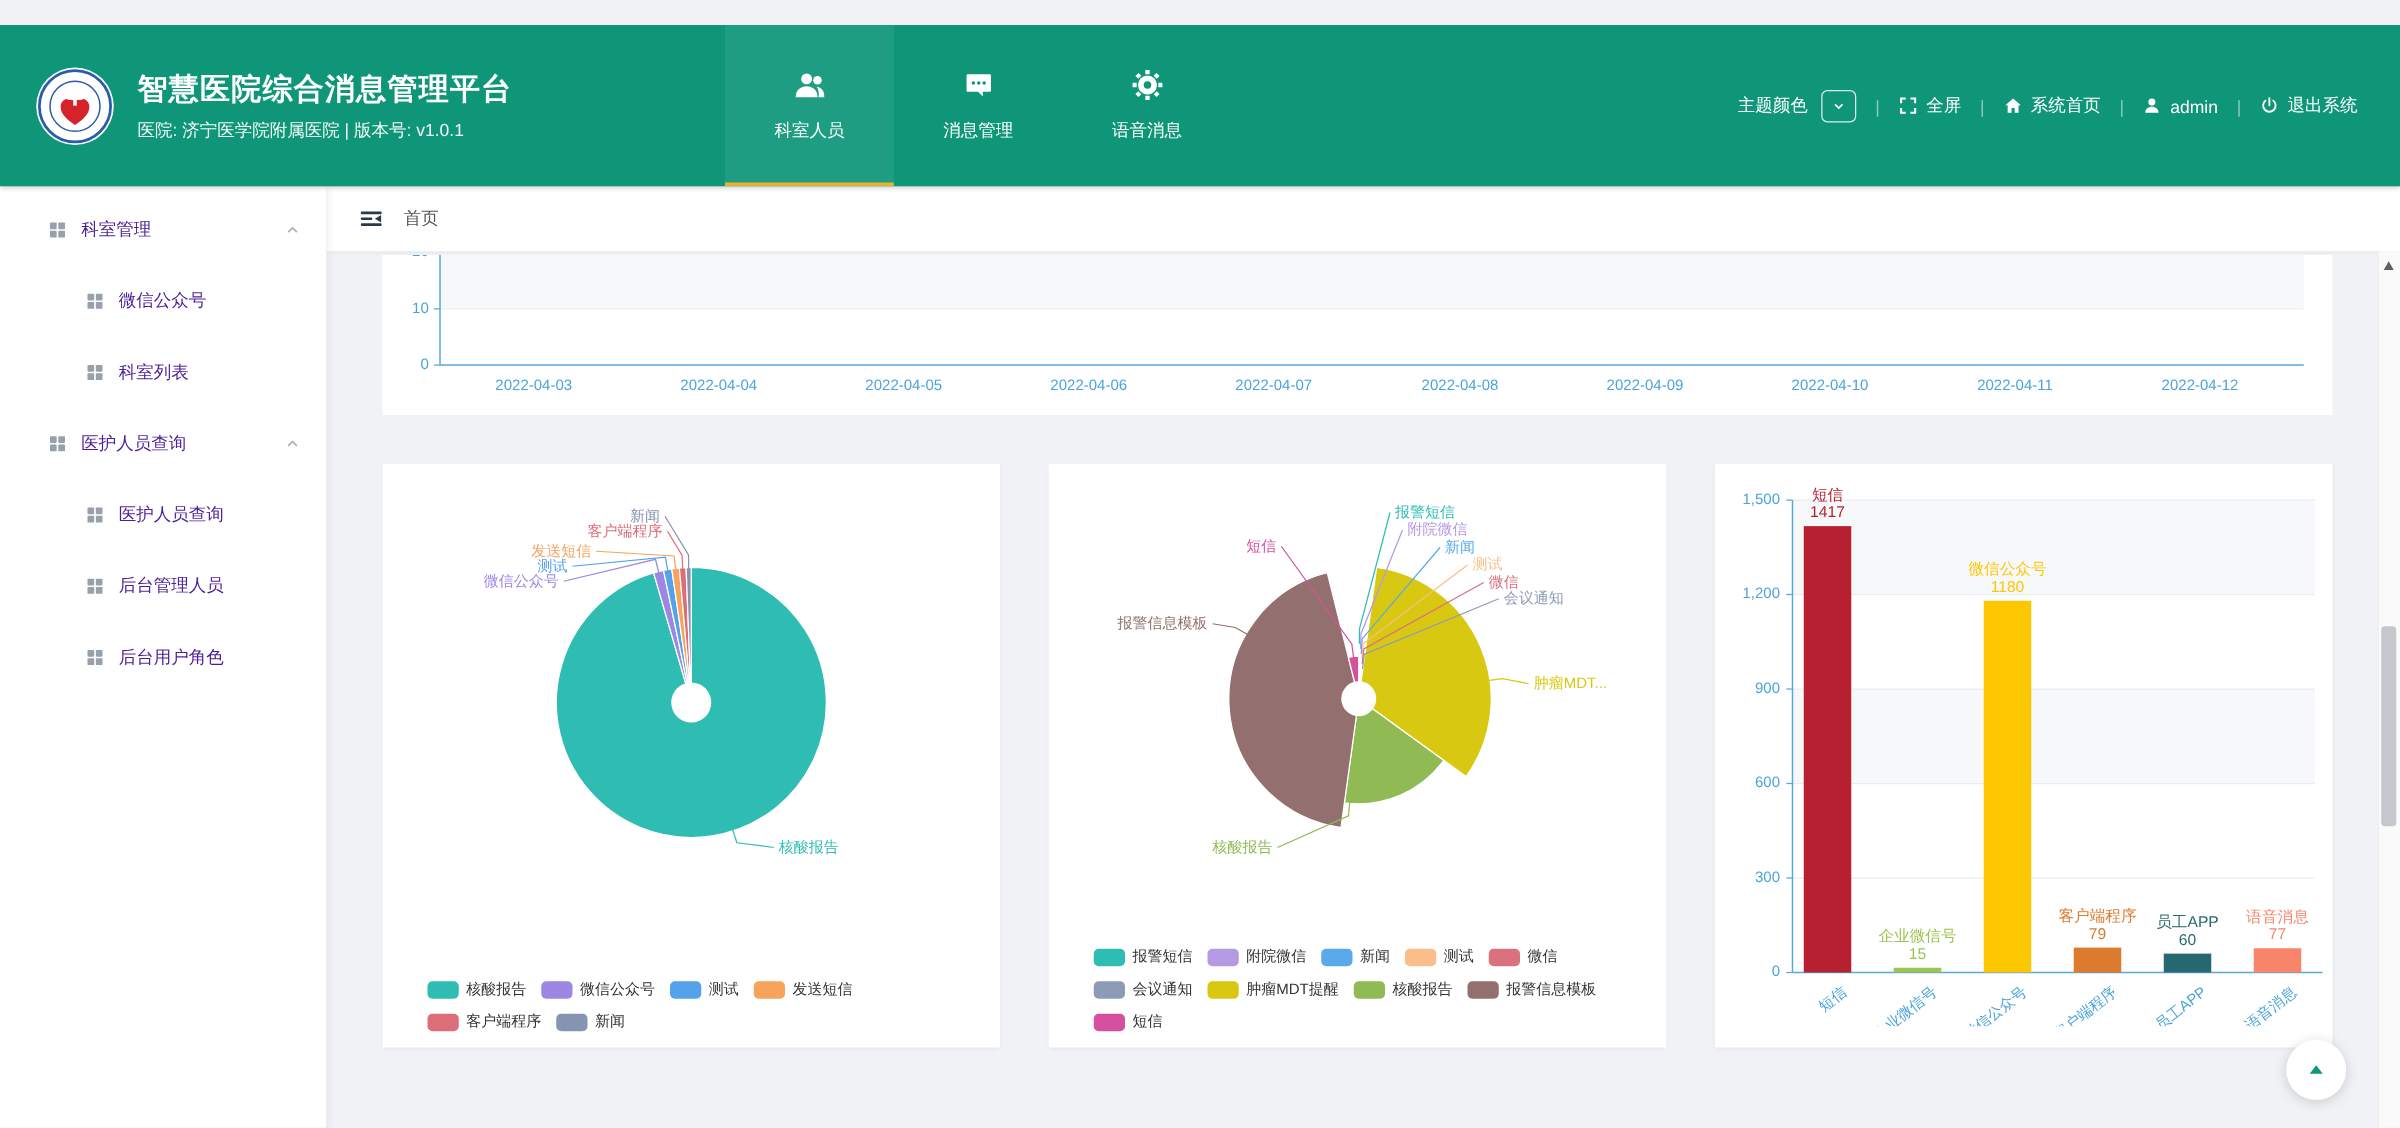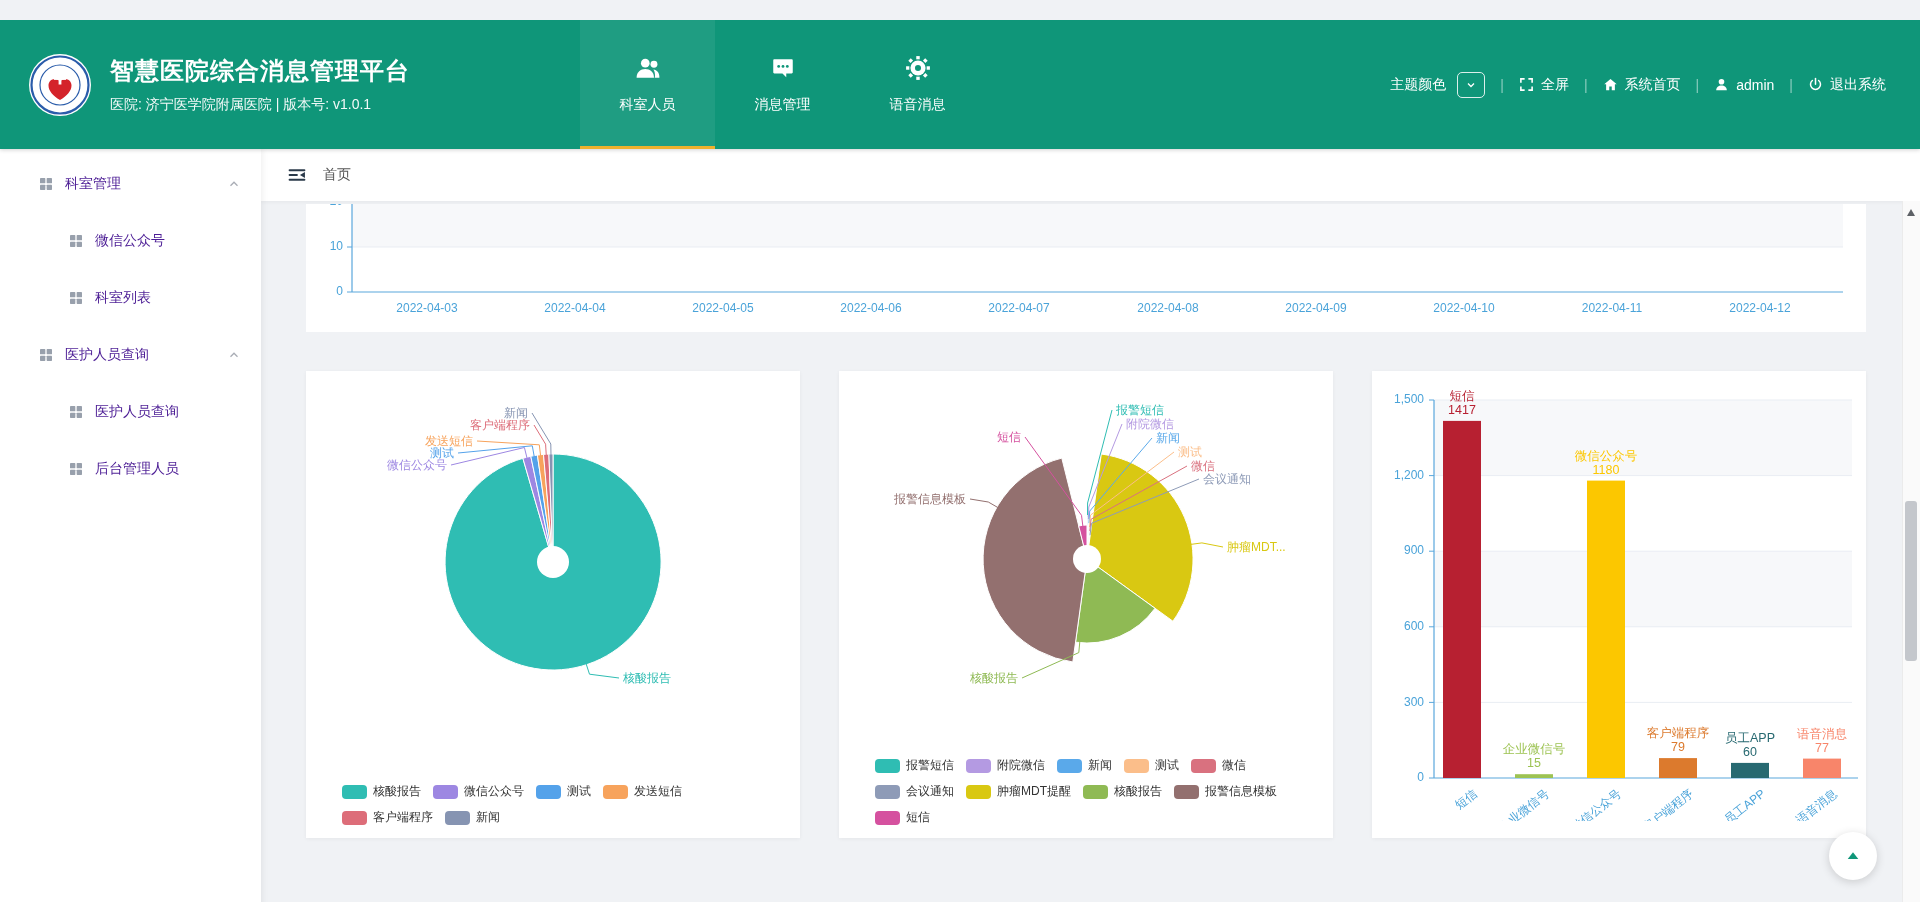--- a/index.html
+++ b/index.html
@@ -244,20 +244,31 @@
       <div class="side-item side-child">
         <span class="side-icon">
           <svg viewBox="0 0 24 24" width="16" height="16" fill="currentColor">
             <rect x="3" y="3" width="8" height="8" rx="1"></rect>
             <rect x="13" y="3" width="8" height="8" rx="1"></rect>
             <rect x="3" y="13" width="8" height="8" rx="1"></rect>
             <rect x="13" y="13" width="8" height="8" rx="1"></rect>
           </svg>
         </span>
         <span>后台管理人员</span>
+      </div>
+      <div class="side-item side-child">
+        <span class="side-icon">
+          <svg viewBox="0 0 24 24" width="16" height="16" fill="currentColor">
+            <rect x="3" y="3" width="8" height="8" rx="1"></rect>
+            <rect x="13" y="3" width="8" height="8" rx="1"></rect>
+            <rect x="3" y="13" width="8" height="8" rx="1"></rect>
+            <rect x="13" y="13" width="8" height="8" rx="1"></rect>
+          </svg>
+        </span>
+        <span>后台用户角色</span>
       </div>
     </div>
 
   <div class="main">
     <div class="crumb-bar">
       <span class="crumb-ic">
         <svg viewBox="0 0 24 24" width="20" height="20" fill="#2b3a4a">
             <rect x="2" y="5" width="20" height="2.6" rx="1"></rect>
             <rect x="2" y="10.7" width="11" height="2.6" rx="1"></rect>
             <polygon points="21.5,8.5 15.5,12 21.5,15.5"></polygon>

